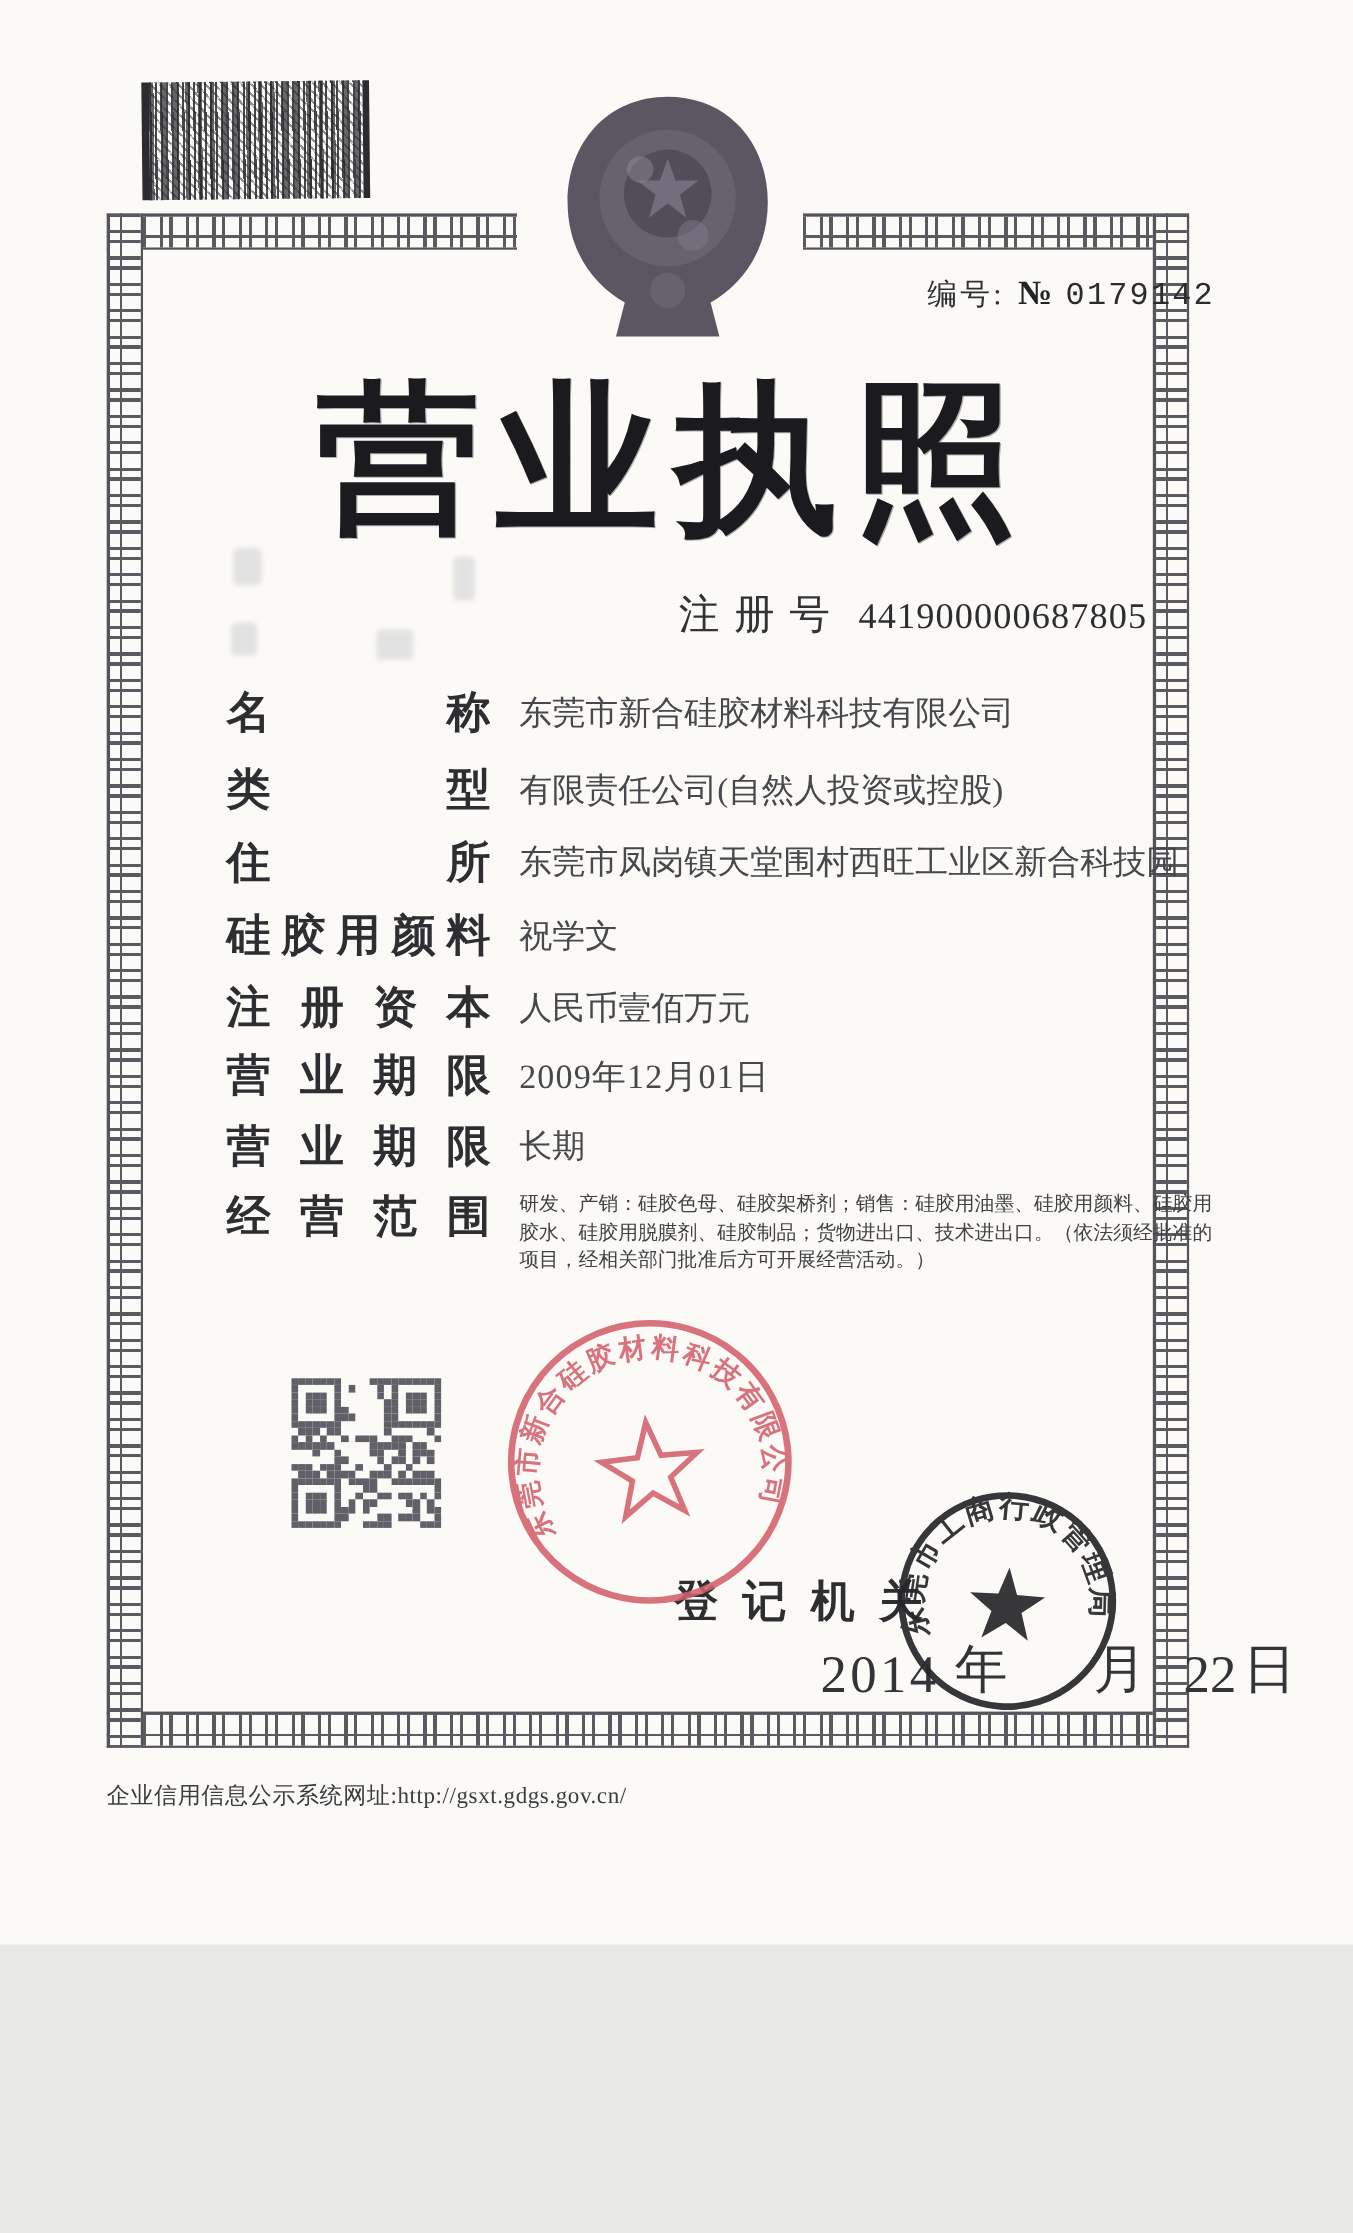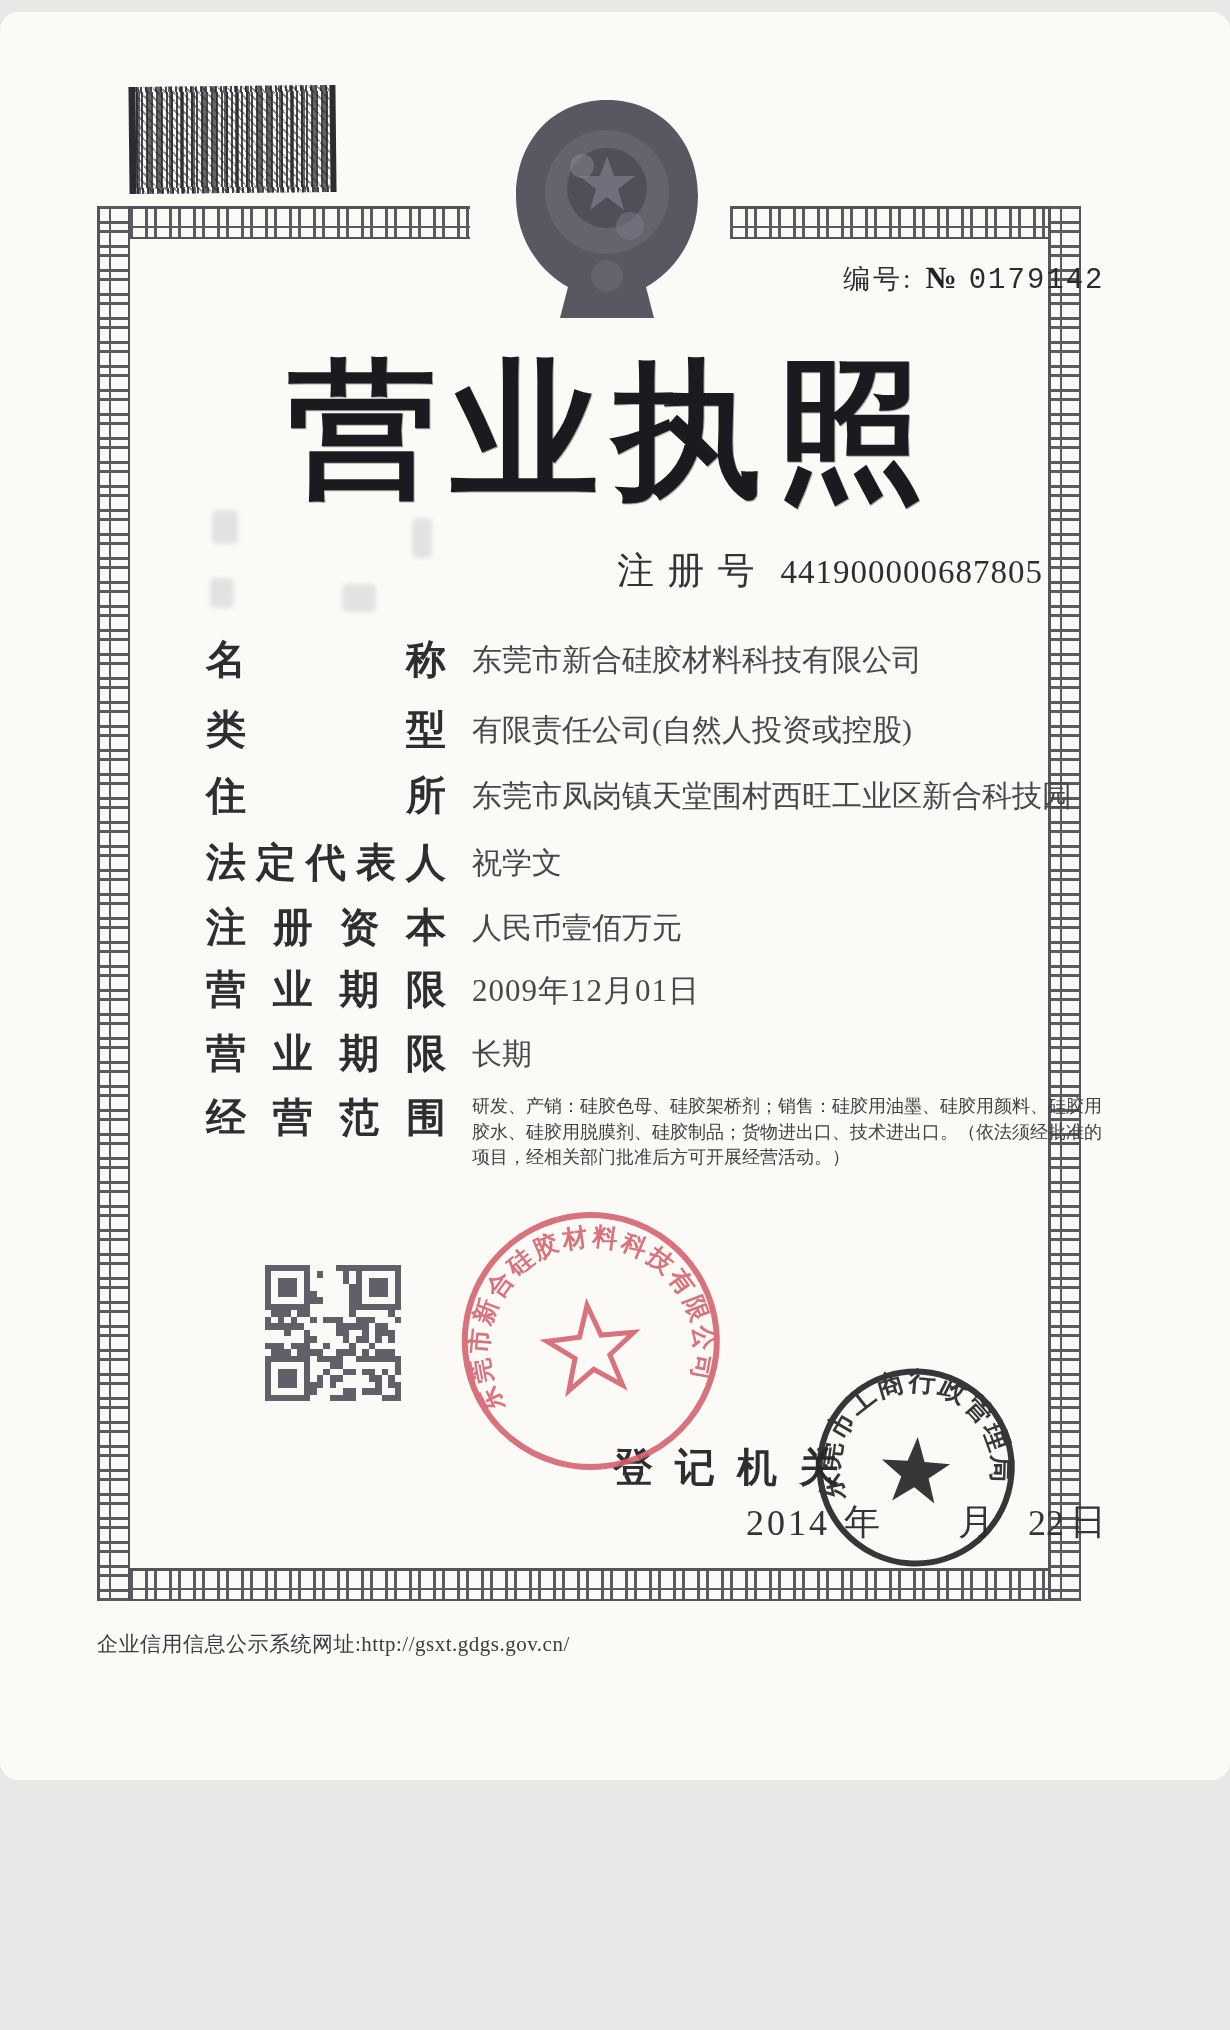--- a/index.html
+++ b/index.html
@@ -1,19 +1,19 @@
 <!DOCTYPE html>
 <html><head>
 <meta charset="utf-8">
 <style>
   html,body{margin:0;padding:0;background:#e8e8e6;}
   .cert{
-    position:relative;width:1230px;height:1768px;margin:12px auto;
+    position:relative;width:1230px;height:1768px;margin:0 auto;
     background:#fbfaf6;overflow:hidden;
-    font-family:"Liberation Serif","DejaVu Serif",serif;color:#3a3a3e;border-radius:18px;
+    font-family:"Liberation Serif","DejaVu Serif",serif;color:#3a3a3e;
   }
   
   .frame{position:absolute;left:97px;top:194px;width:984px;height:1395px;z-index:1;}
   .band{position:absolute;background-color:#fbfaf6;}
   .band.h{
     left:0;right:0;height:28px;border-top:3px solid #55545a;border-bottom:2px solid #55545a;
     background-image:
       repeating-linear-gradient(90deg,#5b5a60 0 3px,transparent 3px 9px,#5b5a60 9px 12px,transparent 12px 24px),
       repeating-linear-gradient(0deg,transparent 0 9px,#5b5a60 9px 11px,transparent 11px 28px);
   }
@@ -83,21 +83,21 @@
   }
   .qr .m{background:transparent;}
   .qr .m.on{background:#3f3f49;}
 
   
   .seal-red{position:absolute;left:455px;top:1193px;z-index:5;opacity:.88;transform:rotate(-6deg);}
   .seal-black{position:absolute;left:808px;top:1348px;z-index:6;opacity:.92;transform:rotate(4deg);}
 
   
   .registrar{position:absolute;left:613px;top:1428px;z-index:4;font-size:40px;font-weight:600;color:#2e2e32;letter-spacing:6px;}
-  .dateline{position:absolute;left:746px;top:1486px;z-index:4;font-size:36px;color:#333338;display:flex;align-items:center;}
+  .dateline{position:absolute;left:746px;top:1486px;z-index:4;font-size:48px;color:#333338;display:flex;align-items:flex-end;}
   .dateline .y{letter-spacing:3px;}
   .dateline .u1{margin-left:14px;}
   .dateline .u2{margin-left:78px;}
   .dateline .d{margin-left:34px;}
   .dateline .u3{margin-left:6px;}
 
   
   .footer-left{position:absolute;left:97px;top:1618px;z-index:4;font-size:21px;color:#3c3c40;letter-spacing:.5px;}
   .footer-right{position:absolute;right:146px;top:1615px;z-index:4;font-size:25px;font-weight:600;color:#2f2f33;letter-spacing:1px;}
 </style>
@@ -157,21 +157,21 @@
   </div>
   <div class="row" style="top:690px;">
     <div class="lbl">类型</div>
     <div class="val">有限责任公司(自然人投资或控股)</div>
   </div>
   <div class="row" style="top:756px;">
     <div class="lbl">住所</div>
     <div class="val">东莞市凤岗镇天堂围村西旺工业区新合科技园</div>
   </div>
   <div class="row" style="top:823px;">
-    <div class="lbl">法定代表人</div>
+    <div class="lbl">硅胶用颜料</div>
     <div class="val">祝学文</div>
   </div>
   <div class="row" style="top:888px;">
     <div class="lbl">注册资本</div>
     <div class="val">人民币壹佰万元</div>
   </div>
   <div class="row" style="top:950px;">
     <div class="lbl">营业期限</div>
     <div class="val bignum">2009年12月01日</div>
   </div>

